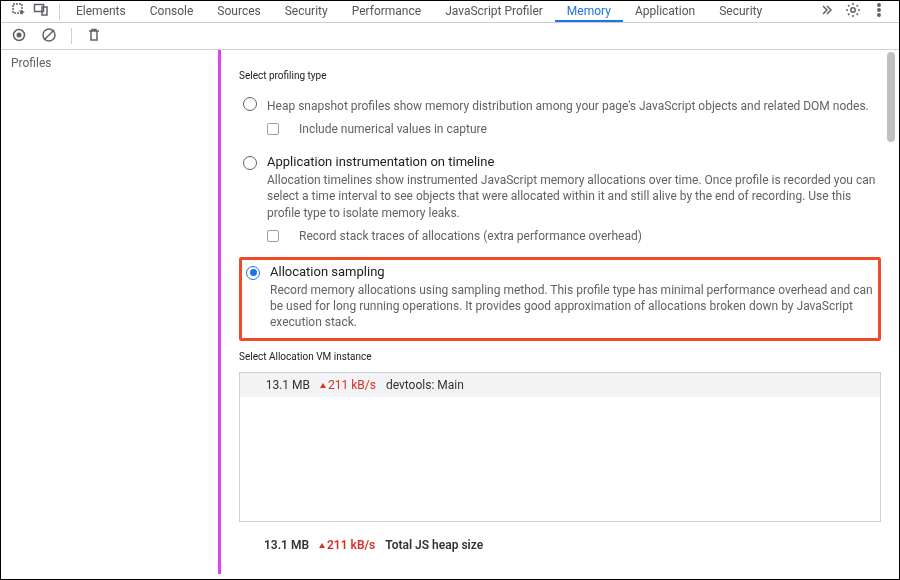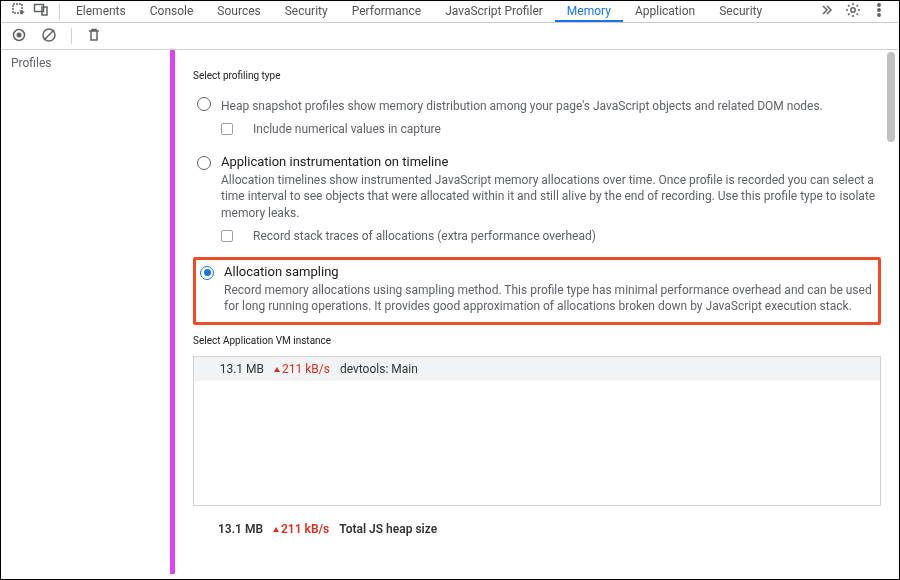--- a/index.html
+++ b/index.html
@@ -42,22 +42,22 @@
     border-bottom:1px solid #d0d0d0;
     display:flex;
     align-items:center;
     padding:0 10px;
     gap:14px;
     color:#555;
   }
   
   .split { display:flex; height: calc(100% - 54px); }
   .sidebar {
-    width: 174px;
-    border-right:5px solid #d946ef;
+    width: 220px;
+    border-right:3px solid #d946ef;
   }
   .sidebar .section {
     padding: 6px 10px;
     color:#5f6368;
     font-size:12px;
   }
   .content {
     flex:1;
     overflow-y:auto;
     padding: 12px 18px 0 18px;
@@ -263,21 +263,21 @@
     </div>
 
     <div class="option selected highlight">
       <div class="radio"></div>
       <div class="body">
         <div class="opt-label">Allocation sampling</div>
         <div class="opt-desc">Record memory allocations using sampling method. This profile type has minimal performance overhead and can be used for long running operations. It provides good approximation of allocations broken down by JavaScript execution stack.</div>
       </div>
     </div>
 
-    <h2 class="section-title" style="margin-top:10px;">Select Application VM instance</h2>
+    <h2 class="section-title" style="margin-top:10px;">Select Allocation VM instance</h2>
 
     <div class="vm-box">
       <div class="vm-row">
         <span class="size">13.1 MB</span>
         <span class="rate">
           <span class="arrow-up"></span>
           <span>211 kB/s</span>
         </span>
         <span>devtools: Main</span>
       </div>

